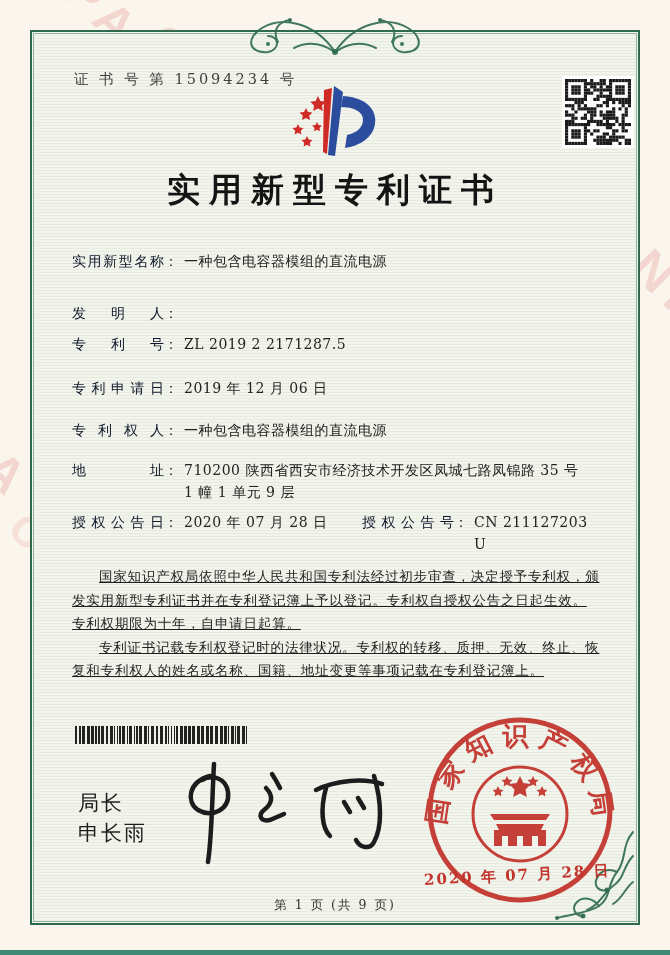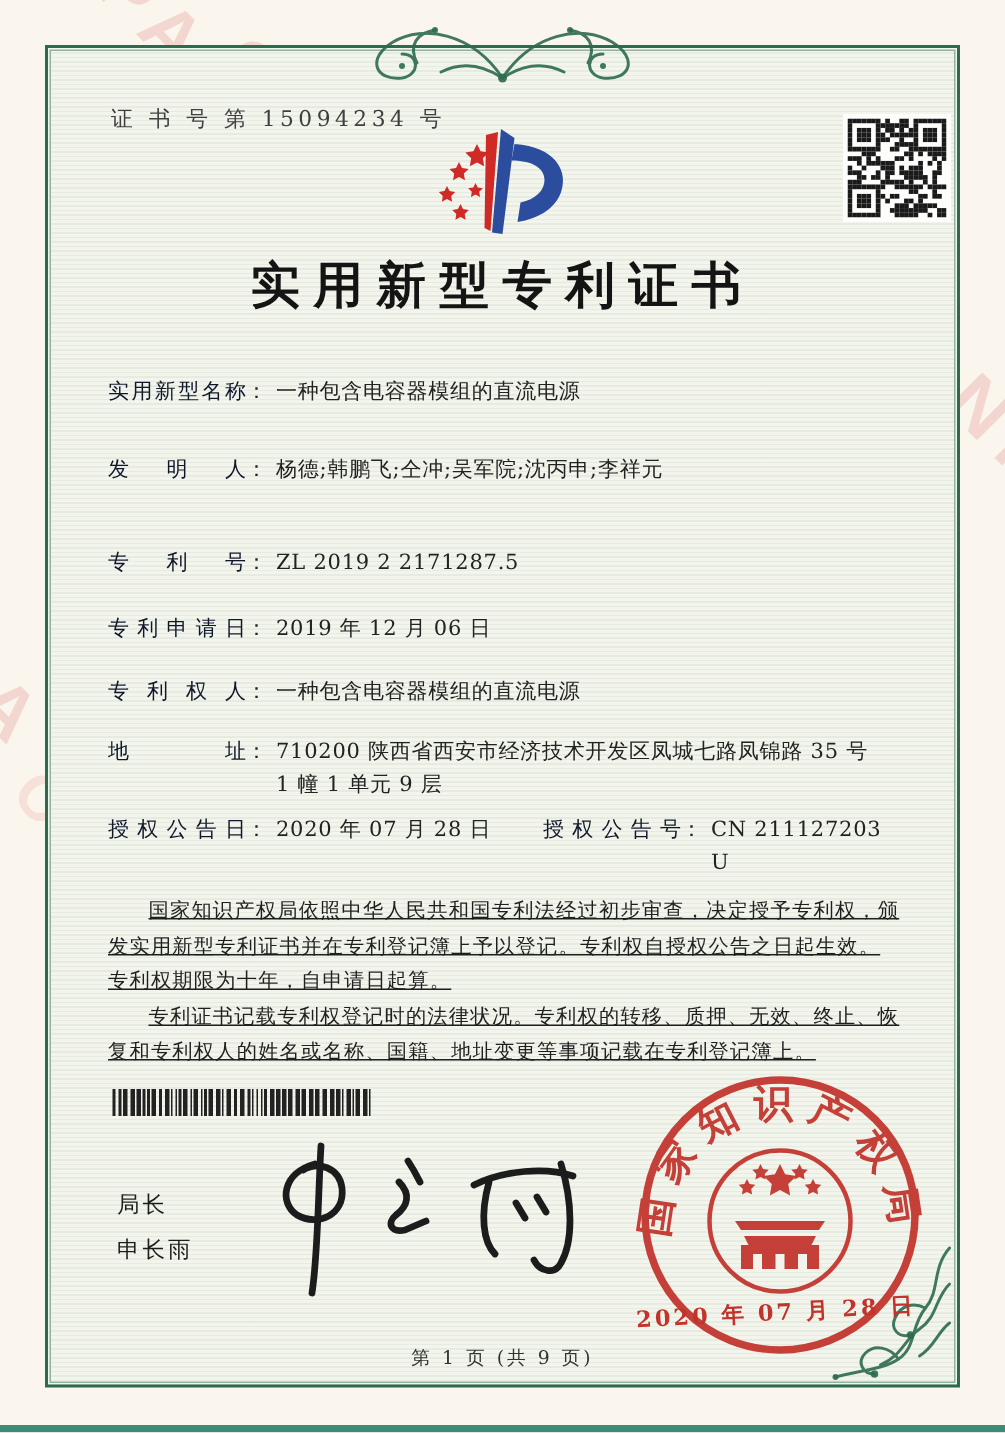--- a/index.html
+++ b/index.html
@@ -38,21 +38,21 @@
   .flabel{display:inline-block;width:92px;text-align:justify;text-align-last:justify;flex:0 0 92px;color:#0f172a;}
   .colon{flex:0 0 auto;margin-right:6px;}
   .fvalue{flex:1 1 auto;letter-spacing:0.5px;}
   .grant{display:flex;}
   .grant .pair{display:flex;}
   .grant .pair.first{width:290px;flex:0 0 290px;}
   .paras{margin-top:10px;font-size:13.5px;line-height:23.5px;letter-spacing:0.8px;color:#1f1f1f;text-decoration:underline;}
   .paras p{margin:0;text-indent:2em;}
   .barcode{position:absolute;left:75px;top:726px;height:18px;display:flex;align-items:stretch;}
   .barcode i{display:block;background:#222;}
-  .sig-block{position:absolute;left:78px;top:788px;font-size:15px;line-height:30px;color:#1d1d1d;letter-spacing:2px;}
+  .sig-block{position:absolute;left:78px;top:788px;font-size:21px;line-height:30px;color:#1d1d1d;letter-spacing:2px;}
   .sig-svg{position:absolute;left:168px;top:758px;}
   .seal{position:absolute;left:410px;top:714px;width:220px;height:200px;}
   .seal-date{
     position:absolute;left:14px;top:152px;font-size:15px;font-weight:bold;color:#c2332b;
     letter-spacing:2px;transform:rotate(-3deg);white-space:nowrap;
   }
   .footer{position:absolute;left:0;top:897px;width:100%;text-align:center;font-size:12.5px;letter-spacing:2px;color:#333;}
   .ornament-top{position:absolute;left:50%;top:8px;transform:translateX(-50%);}
   .ornament-corner{position:absolute;right:33px;bottom:33px;}
   .bottom-strip{position:absolute;left:0;bottom:0;width:100%;height:5px;background:#3e8a74;}
@@ -379,24 +379,23 @@
     </svg>
 
     <div class="title">实用新型专利证书</div>
 
     <div class="content">
       <div class="row" style="margin-bottom:30px">
         <span class="flabel">实用新型名称</span>
           <span class="colon">：</span>
         <span class="fvalue">一种包含电容器模组的直流电源</span>
       </div>
-      <div class="row" style="margin-bottom:40px">
+      <div class="row" style="margin-bottom:9px">
         <span class="flabel">发明人</span>
           <span class="colon">：</span>
-        <span class="fvalue">杨德;韩鹏飞;仝冲;吴军院;沈丙申;李祥元</span>
       </div>
       <div class="row" style="margin-bottom:22px">
         <span class="flabel">专利号</span>
           <span class="colon">：</span>
         <span class="fvalue">ZL 2019 2 2171287.5</span>
       </div>
       <div class="row" style="margin-bottom:20px">
         <span class="flabel">专利申请日</span>
           <span class="colon">：</span>
         <span class="fvalue">2019 年 12 月 06 日</span>

